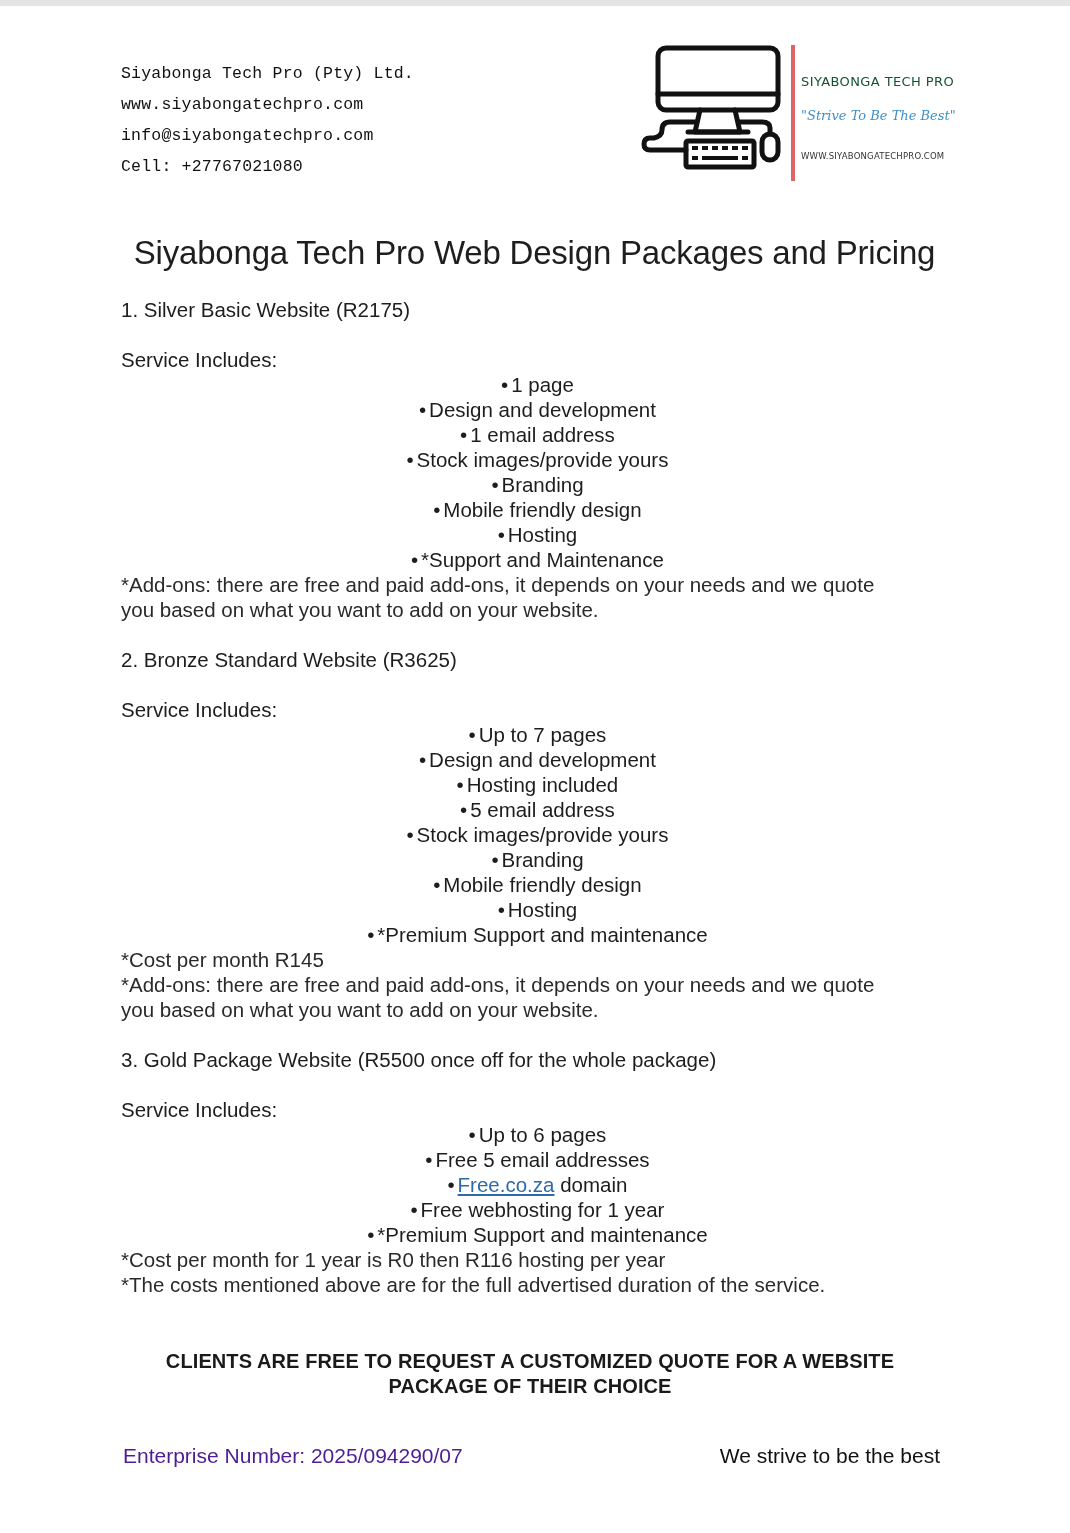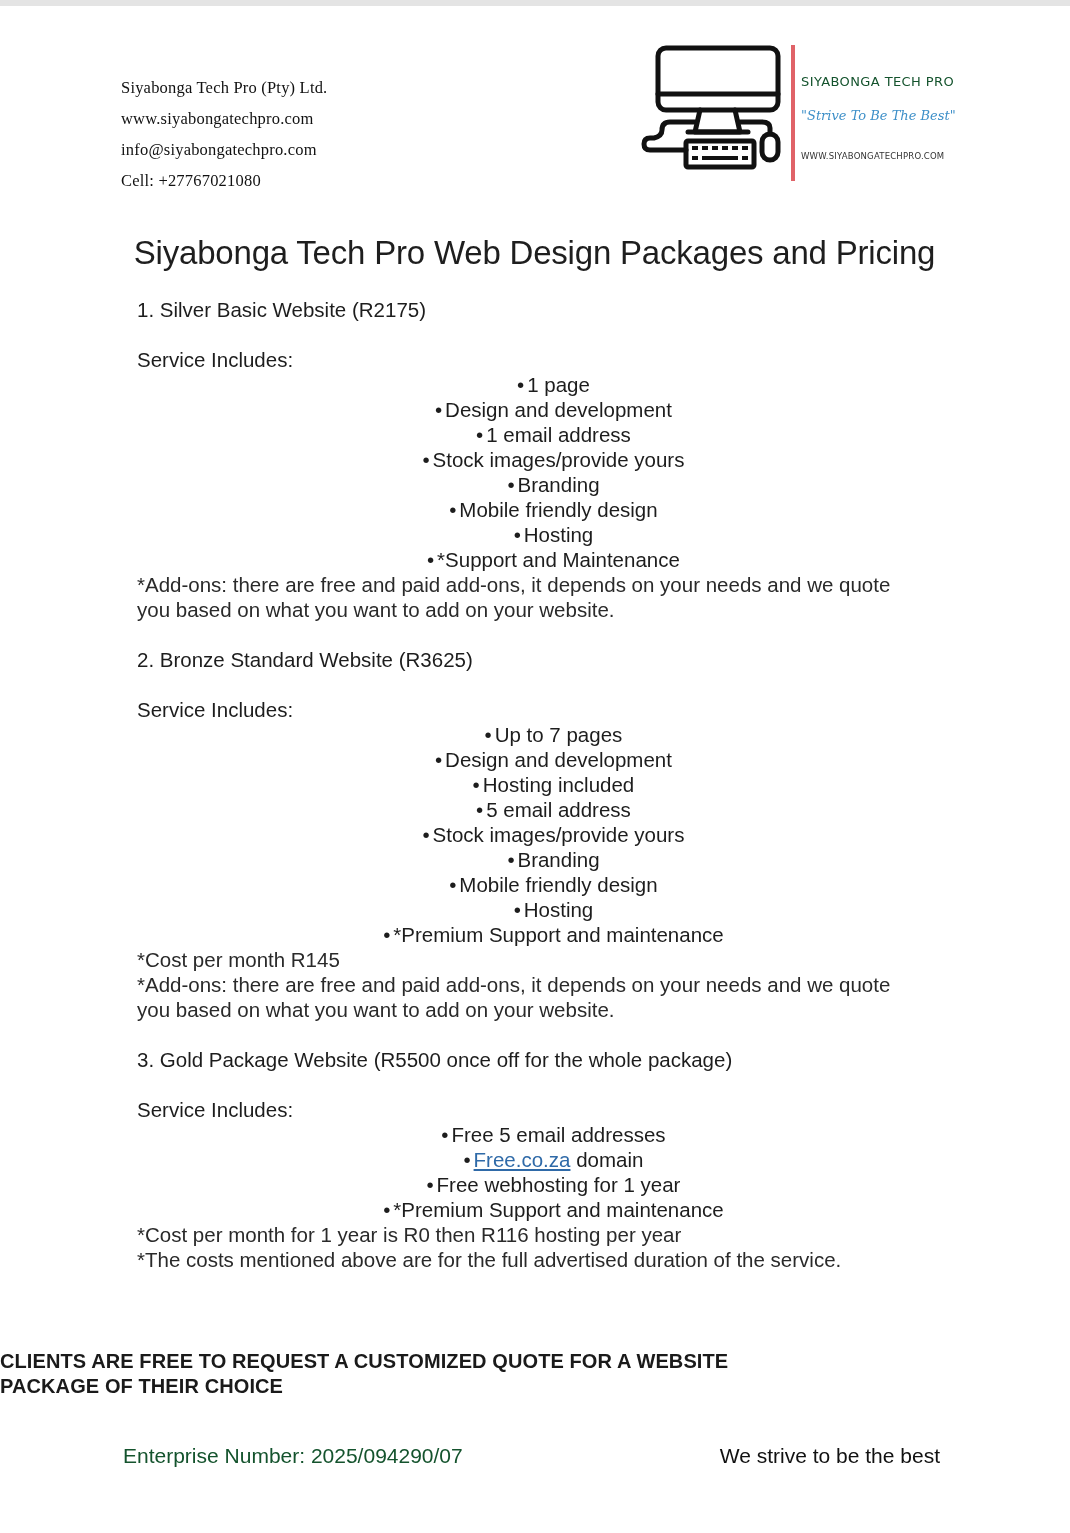--- a/index.html
+++ b/index.html
@@ -1,45 +1,45 @@
 <!DOCTYPE html>
 <html><head>
   <meta charset="utf-8">
   <style>
     * { box-sizing: border-box; margin: 0; padding: 0; }
     html, body { width: 1070px; height: 1533px; background: #ffffff; }
     body { position: relative; overflow: hidden; font-family: "Liberation Sans", sans-serif; color: #1a1a1a; }
 
     .top-bar { position: absolute; left: 0; top: 0; width: 1070px; height: 6px; background: #e4e4e4; }
 
-    .company-info { position: absolute; left: 121px; top: 76px; font-family: Liberation Serif, serif; font-size: 16.5px; color: #111; }
+    .company-info { position: absolute; left: 121px; top: 62px; font-family: Liberation Mono, monospace; font-size: 16.5px; color: #111; }
     .company-info div { height: 31px; line-height: 24px; letter-spacing: 0.2px; }
 
     .logo { position: absolute; left: 640px; top: 40px; width: 340px; height: 145px; }
     .logo svg { position: absolute; left: 0; top: 0; }
     .logo-bar { position: absolute; left: 151px; top: 5px; width: 4px; height: 136px; background: #e06368; }
     .logo-name { position: absolute; left: 161px; top: 34px; font-size: 13px; color: #14532d; letter-spacing: 0.4px; font-family: "DejaVu Sans", sans-serif; }
     .logo-slogan { position: absolute; left: 161px; top: 68px; font-size: 13px; color: #3d8fc8; font-style: italic; font-family: "DejaVu Serif", serif; }
     .logo-url { position: absolute; left: 161px; top: 111px; font-size: 8.5px; color: #333; letter-spacing: 0.2px; font-family: "DejaVu Sans", sans-serif; }
 
     .page-title { position: absolute; left: 0; width: 1070px; top: 234px; text-align: center; font-size: 33px; color: #1e1e1e; letter-spacing: -0.2px; font-weight: normal; padding-left: 9px; }
     .page-title span { position: relative; left: -5px; }
 
-    .content { position: absolute; left: 121px; top: 297px; width: 830px; font-size: 20.5px; color: #1d1d1d; margin-left: 16px; }
+    .content { position: absolute; left: 121px; top: 297px; width: 830px; font-size: 20.5px; color: #1d1d1d; }
     .line { height: 25px; line-height: 25px; white-space: nowrap; }
     .line.gray { color: #2a2a2a; }
     .blank { height: 25px; }
     .bullet-list { list-style: none; }
     .bullet-list li { height: 25px; line-height: 25px; white-space: nowrap; text-align: center; }
     .bullet-list li .dot { display: inline-block; width: 13px; }
     .link { color: #2f6aa8; text-decoration: underline; cursor: pointer; }
 
-    .cta { position: absolute; left: 0; width: 1060px; top: 1349px; font-weight: bold; font-size: 20px; line-height: 25px; color: #1a1a1a; letter-spacing: 0.1px; }
+    .cta { position: absolute; left: 0; width: 1060px; top: 1349px; text-align: center; font-weight: bold; font-size: 20px; line-height: 25px; color: #1a1a1a; letter-spacing: 0.1px; }
 
-    .footer-left { position: absolute; left: 123px; top: 1444px; font-size: 21px; color: #14532d; }
+    .footer-left { position: absolute; left: 123px; top: 1444px; font-size: 21px; color: #4c1d95; }
     .footer-right { position: absolute; right: 130px; top: 1444px; font-size: 21px; color: #111; }
   </style>
 </head>
 <body>
 
 <div class="top-bar"></div>
 
 <div class="company-info">
   <div>Siyabonga Tech Pro (Pty) Ltd.</div>
   <div>www.siyabongatechpro.com</div>
@@ -119,20 +119,21 @@
     <div class="line gray">*Add-ons: there are free and paid add-ons, it depends on your needs and we quote</div>
     <div class="line gray">you based on what you want to add on your website.</div>
     <div class="blank"></div>
   </section>
 
   <section>
     <div class="line">3. Gold Package Website (R5500 once off for the whole package)</div>
     <div class="blank"></div>
     <div class="line">Service Includes:</div>
     <ul class="bullet-list">
+      <li><span class="dot">•</span><span>Up to 6 pages</span></li>
       <li><span class="dot">•</span><span>Free 5 email addresses</span></li>
       <li><span class="dot">•</span><a class="link">Free.co.za</a> <span>domain</span></li>
       <li><span class="dot">•</span><span>Free webhosting for 1 year</span></li>
       <li><span class="dot">•</span><span>*Premium Support and maintenance</span></li>
     </ul>
     <div class="line gray">*Cost per month for 1 year is R0 then R116 hosting per year</div>
     <div class="line gray">*The costs mentioned above are for the full advertised duration of the service.</div>
   </section>
 </div>
 

